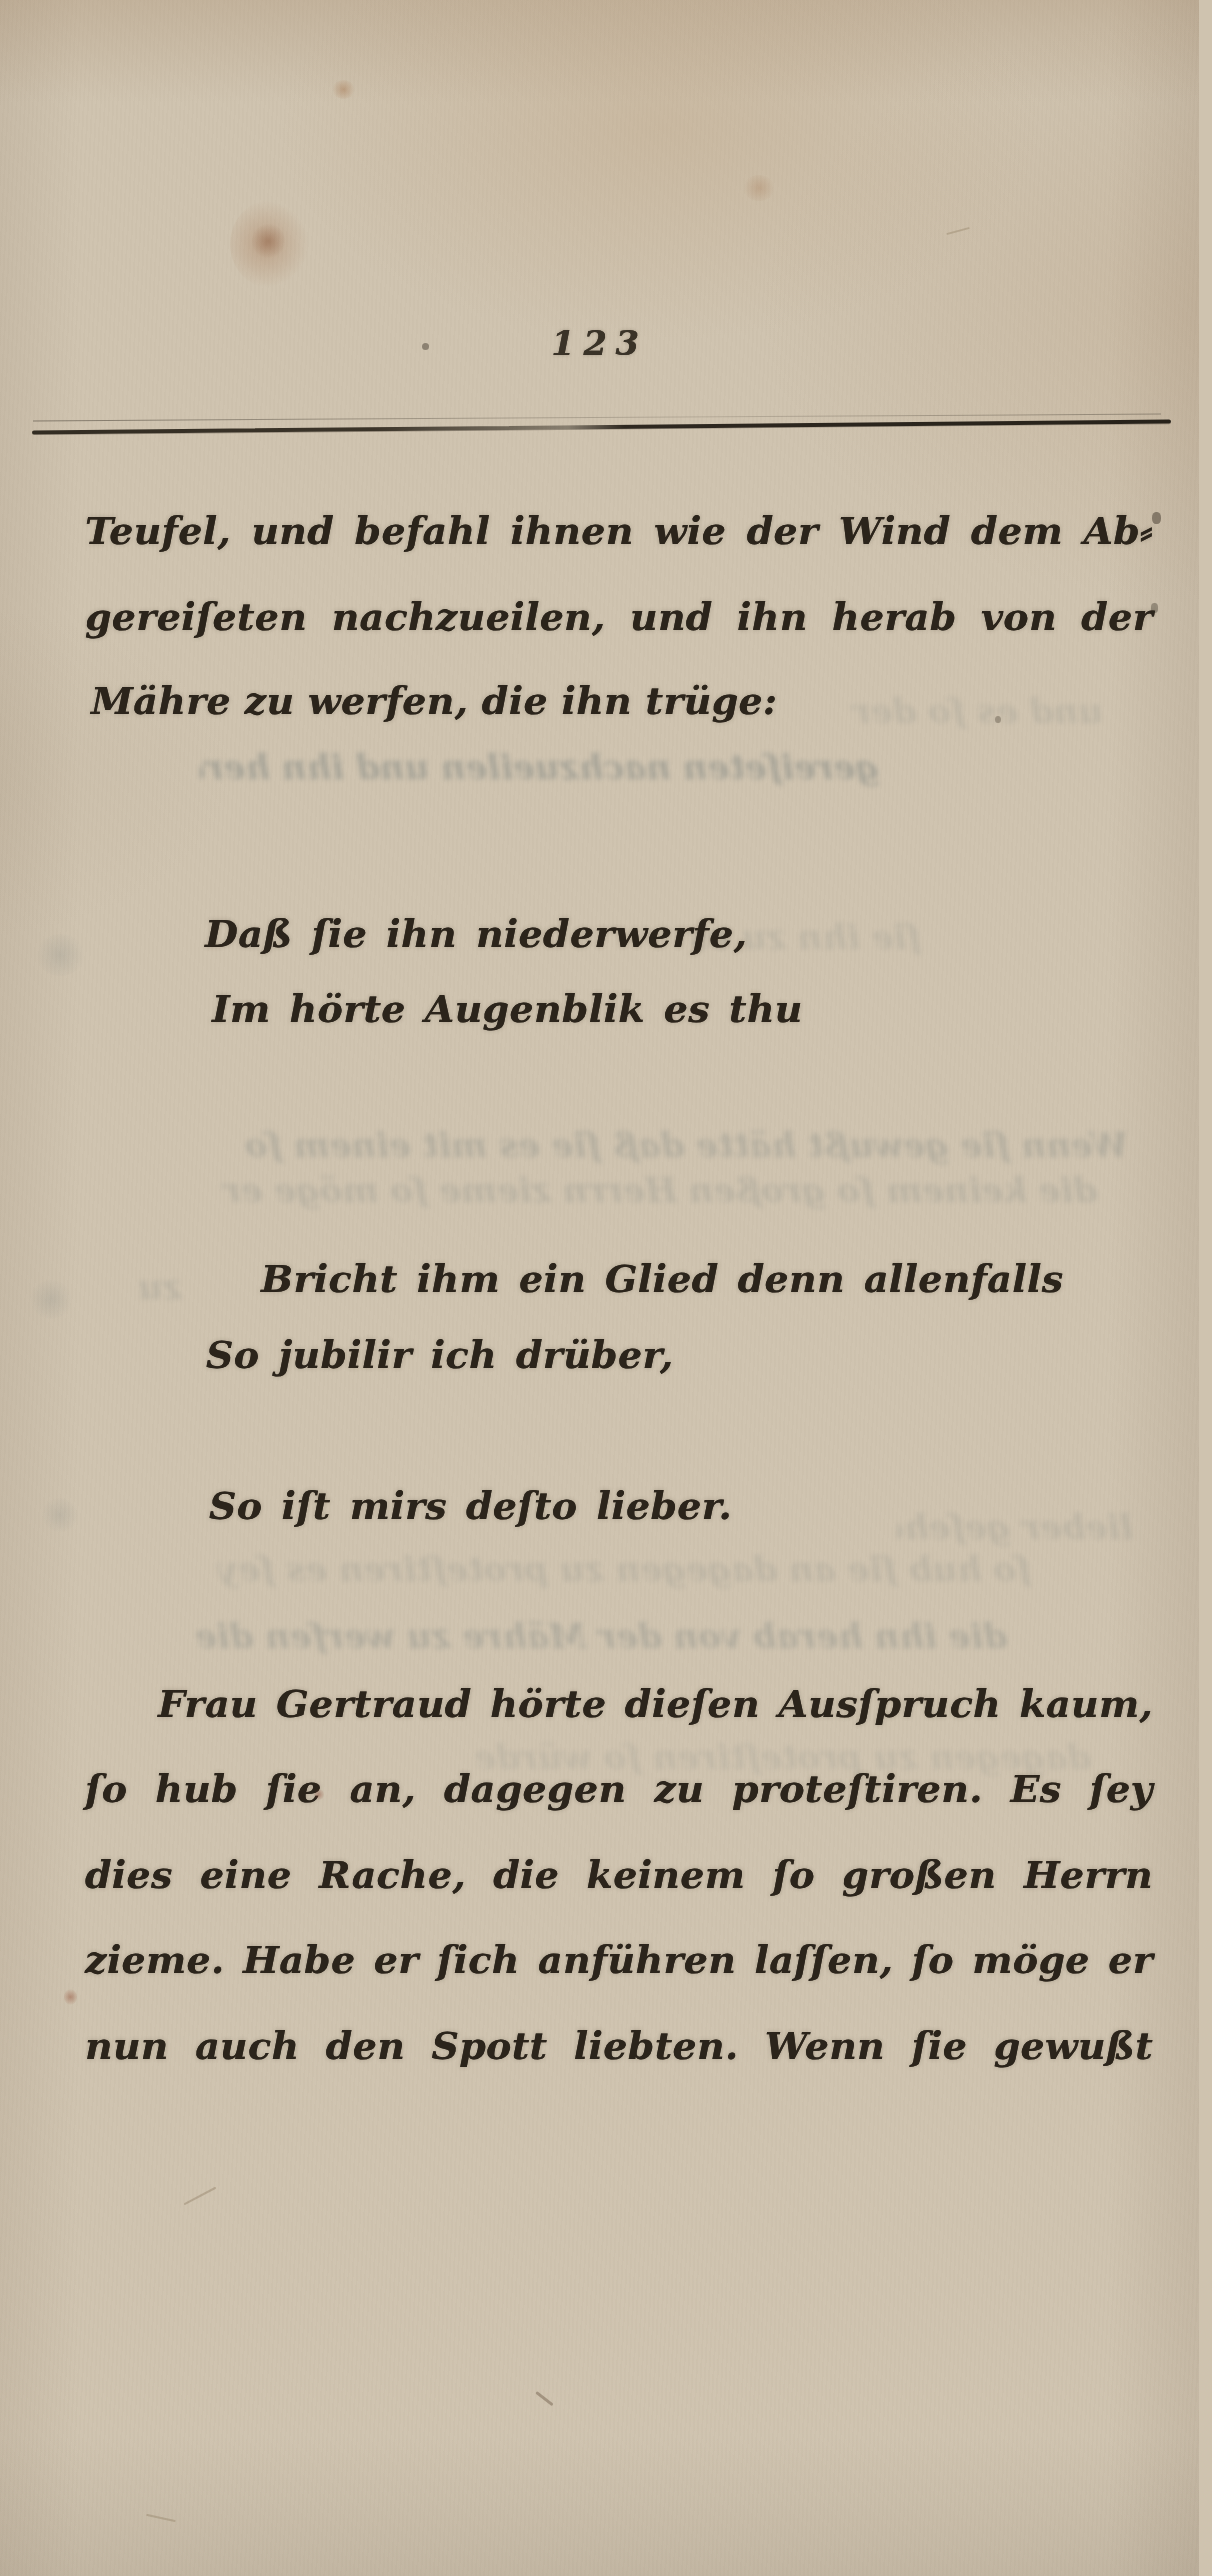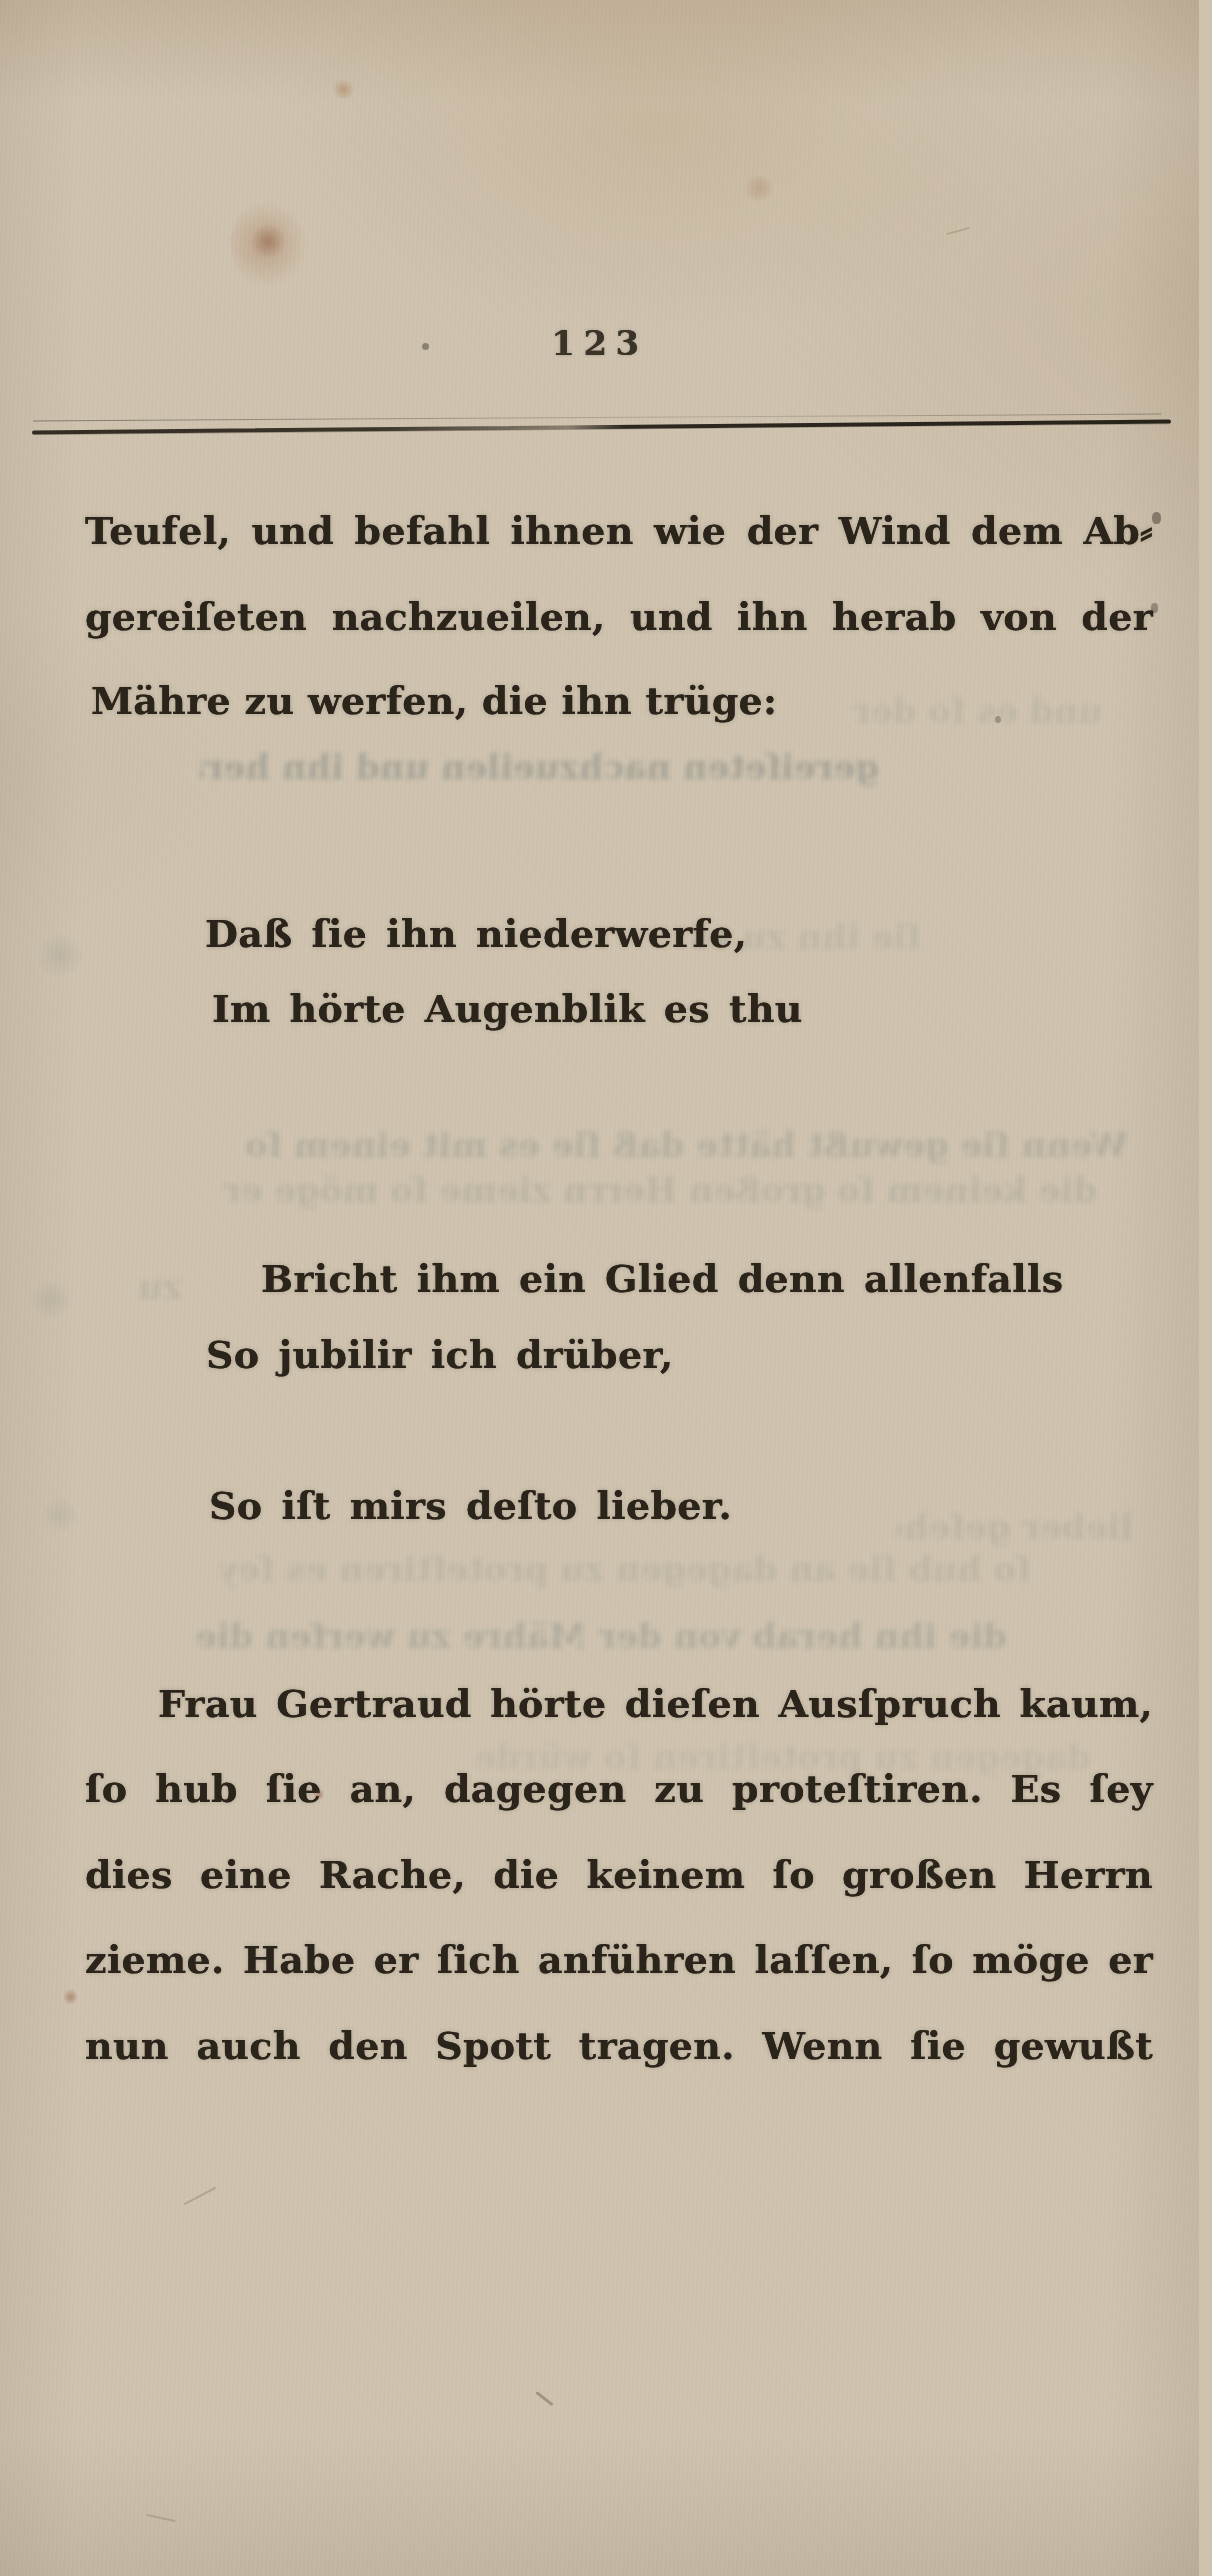--- a/index.html
+++ b/index.html
@@ -8,20 +8,21 @@
     background-color:#cfc3af;
     background-image:
       radial-gradient(ellipse 546px 303px at 55% 5%, rgba(177,143,105,0.22), rgba(177,143,105,0) 70%),
       radial-gradient(ellipse 667px 424px at 102% 12%, rgba(160,125,90,0.16), rgba(160,125,90,0) 70%),
       radial-gradient(ellipse 424px 243px at -5% 30%, rgba(150,130,105,0.10), rgba(150,130,105,0) 70%),
       linear-gradient(180deg, rgba(150,118,85,0.22), rgba(150,118,85,0) 103px),
       linear-gradient(0deg, rgba(118,104,85,0.15), rgba(118,104,85,0) 139px),
       linear-gradient(90deg, rgba(120,100,80,0.10), rgba(120,100,80,0) 79px),
       linear-gradient(270deg, rgba(120,100,80,0.12), rgba(120,100,80,0) 91px),
       repeating-linear-gradient(93deg, rgba(60,50,35,0.015) 0 1.8px, rgba(255,255,255,0.01) 1.8px 4.2px);
+    font-style: italic;
   }
   .line{
     position:absolute;
     font-family:"DejaVu Serif","DejaVu Sans",serif;
     font-weight:700;color:#2b241b;font-size:38px;line-height:1.2;
     white-space:nowrap;letter-spacing:0.3px;
     text-shadow:0 0 0.6px rgba(40,32,22,.85), 0 0 4.2px rgba(70,60,45,.28);
   }
   .just{white-space:normal;text-align:justify;text-align-last:justify;word-spacing:1.2px;}
   .verse{word-spacing:5.5px;}
@@ -79,21 +80,21 @@
   <div class="line verse" style="top:986px;left:212px">Im hörte Augenblik es thu</div>
 
   <div class="line verse" style="top:1256px;left:261px">Bricht ihm ein Glied denn allenfalls</div>
   <div class="line verse" style="top:1332px;left:206px">So jubilir ich drüber,</div>
   <div class="line verse" style="top:1483px;left:209px">So iſt mirs deſto lieber.</div>
 
   <div class="line just" style="top:1681px;left:158px;width:995px">Frau Gertraud hörte dieſen Ausſpruch kaum,</div>
   <div class="line just" style="top:1766px;left:85px;width:1068px">ſo hub ſie an, dagegen zu proteſtiren. Es ſey</div>
   <div class="line just" style="top:1937px;left:85px;width:1068px">zieme. Habe er ſich anführen laſſen, ſo möge er</div>
   <div class="line just" style="top:1852px;left:85px;width:1068px">dies eine Rache, die keinem ſo großen Herrn</div>
-  <div class="line just" style="top:2023px;left:85px;width:1068px">nun auch den Spott tragen. Wenn ſie gewußt</div>
+  <div class="line just" style="top:2023px;left:85px;width:1068px">nun auch den Spott liebten. Wenn ſie gewußt</div>
 
   <div class="decor" style="top:200px;left:230px;width:79px;height:88px;border-radius:50%;background:radial-gradient(circle at 45% 50%, rgba(146,85,45,.30), rgba(146,85,45,0) 70%)"></div>
   <div class="decor" style="top:223px;left:252px;width:33px;height:36px;border-radius:50%;background:radial-gradient(circle, rgba(118,60,30,.32), rgba(118,60,30,0) 72%)"></div>
   <div class="decor" style="top:80px;left:332px;width:23px;height:19.4px;border-radius:50%;background:radial-gradient(circle, rgba(150,90,45,.35), rgba(150,90,45,0) 75%)"></div>
   <div class="decor" style="top:175px;left:743px;width:32px;height:25.5px;border-radius:50%;background:radial-gradient(circle, rgba(150,95,55,.24), rgba(150,95,55,0) 75%)"></div>
   <div class="decor" style="top:343px;left:422px;width:7.3px;height:7.3px;border-radius:50%;background:rgba(60,50,40,.45)"></div>
   <div class="decor" style="top:1989px;left:64px;width:13.3px;height:16px;border-radius:50%;background:radial-gradient(circle, rgba(140,70,45,.45), rgba(140,70,45,0) 80%)"></div>
   <div class="decor" style="top:1789px;left:314px;width:9.7px;height:11px;border-radius:50%;background:radial-gradient(circle, rgba(130,60,40,.40), rgba(130,60,40,0) 80%)"></div>
   <div class="decor" style="top:716px;left:995px;width:6px;height:7.3px;border-radius:50%;background:rgba(70,60,45,.35)"></div>
   <div class="decor" style="top:512px;left:1152px;width:8.5px;height:12px;border-radius:45%;background:rgba(50,42,32,.45)"></div>

